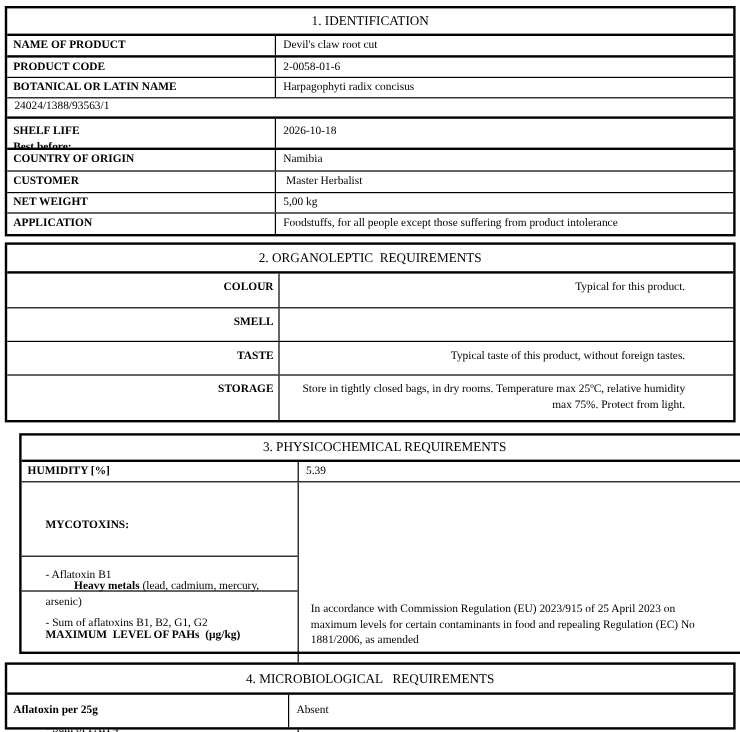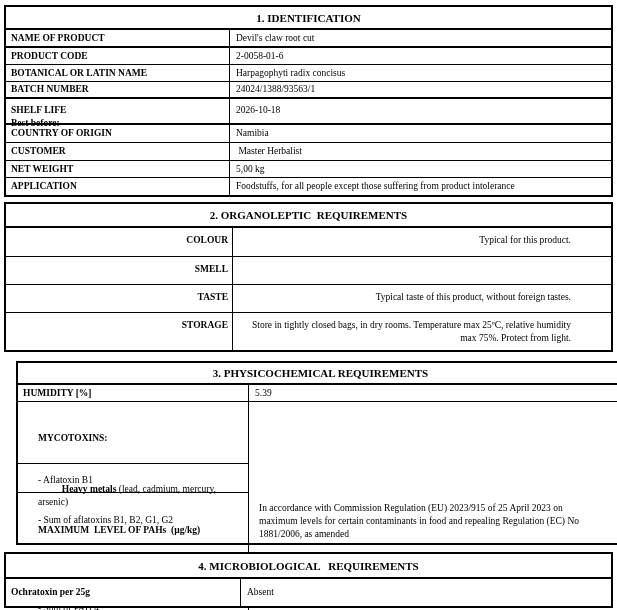--- a/index.html
+++ b/index.html
@@ -25,21 +25,21 @@
   .s1 { top: 5px;   height: 192px; }
   .s2 { top: 202px; height: 150px; text-align: right; }
   .s3 { top: 361px; height: 184px; margin-left: 12px; }
   .s4 { top: 552px; height: 56px;  }
 
   .sec-title {
     flex: 0 0 auto;
     display: flex;
     align-items: center;
     justify-content: center;
-    font-weight: bold;
+    font-weight: normal;
     font-size: 11px;
     border-bottom: 2px solid #000;
     box-sizing: border-box;
     white-space: pre-wrap;
   }
   .s1 .sec-title { height: 23px; }
   .s2 .sec-title { height: 24px; }
   .s3 .sec-title { height: 22px; }
   .s4 .sec-title { height: 25px; }
 
@@ -140,21 +140,20 @@
     </div>
     <div class="row h17">
       <div class="lbl">PRODUCT CODE</div>
       <div class="val">2-0058-01-6</div>
     </div>
     <div class="row h17">
       <div class="lbl">BOTANICAL OR LATIN NAME</div>
       <div class="val">Harpagophyti radix concisus</div>
     </div>
     <div class="row h17 thick">
-      <div class="lbl">BATCH NUMBER</div>
       <div class="val">24024/1388/93563/1</div>
     </div>
     <div class="row h26 thick top">
       <div class="lbl">
         <div>SHELF LIFE</div>
         <div>Best before:</div>
       </div>
       <div class="val">2026-10-18</div>
     </div>
     <div class="row h18">
@@ -223,18 +222,18 @@
       <div class="notecell">
         <span>In accordance with Commission Regulation (EU) 2023/915 of 25 April 2023 on maximum levels for certain contaminants in food and repealing Regulation (EC) No 1881/2006, as amended</span>
       </div>
     </div>
   </section>
 
   <section class="sec s4">
     <div class="sec-title">4. MICROBIOLOGICAL   REQUIREMENTS</div>
 
     <div class="row last">
-      <div class="lbl">Ochratoxin per 25g</div>
+      <div class="lbl">Aflatoxin per 25g</div>
       <div class="val">Absent</div>
     </div>
   </section>
 
 </div>
 
 </body></html>

